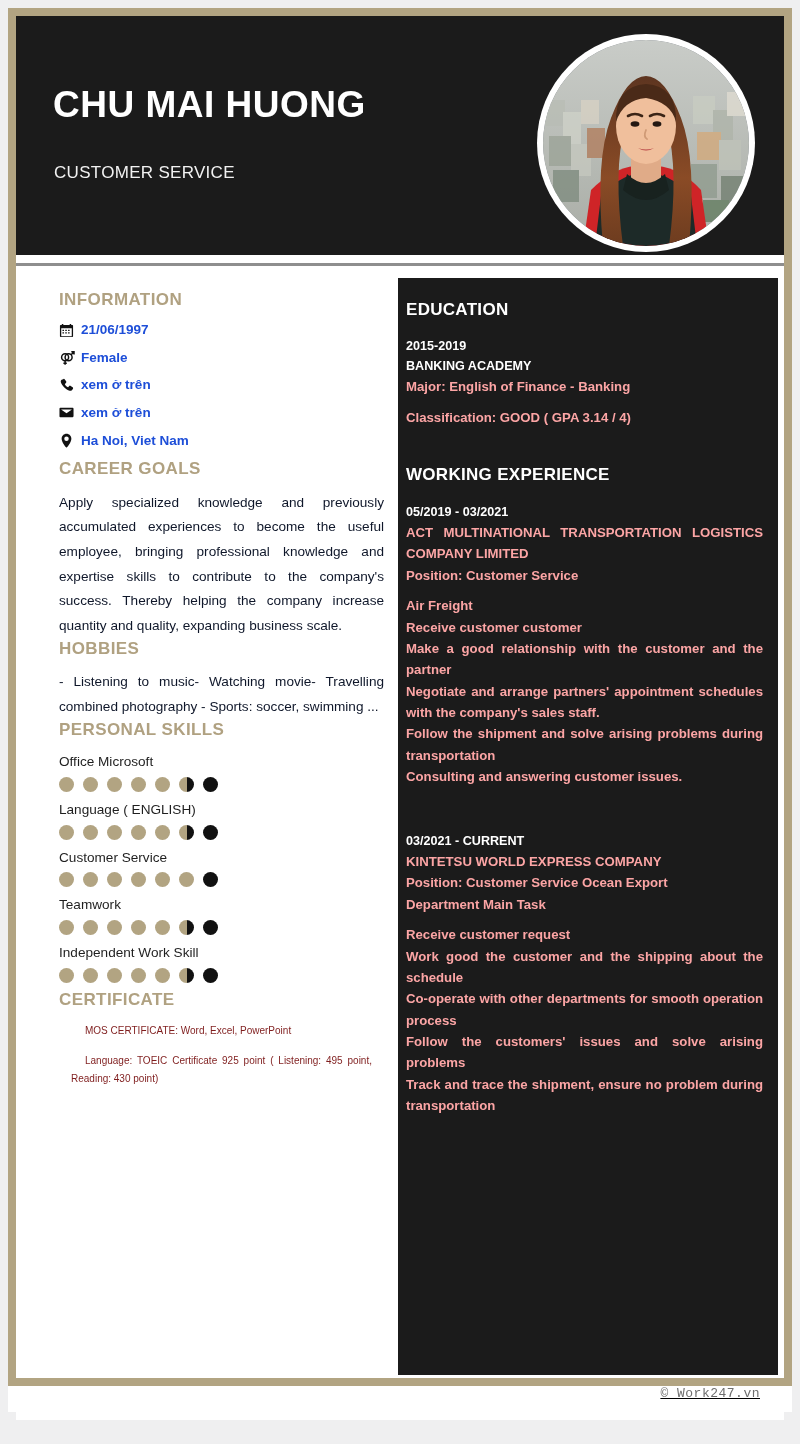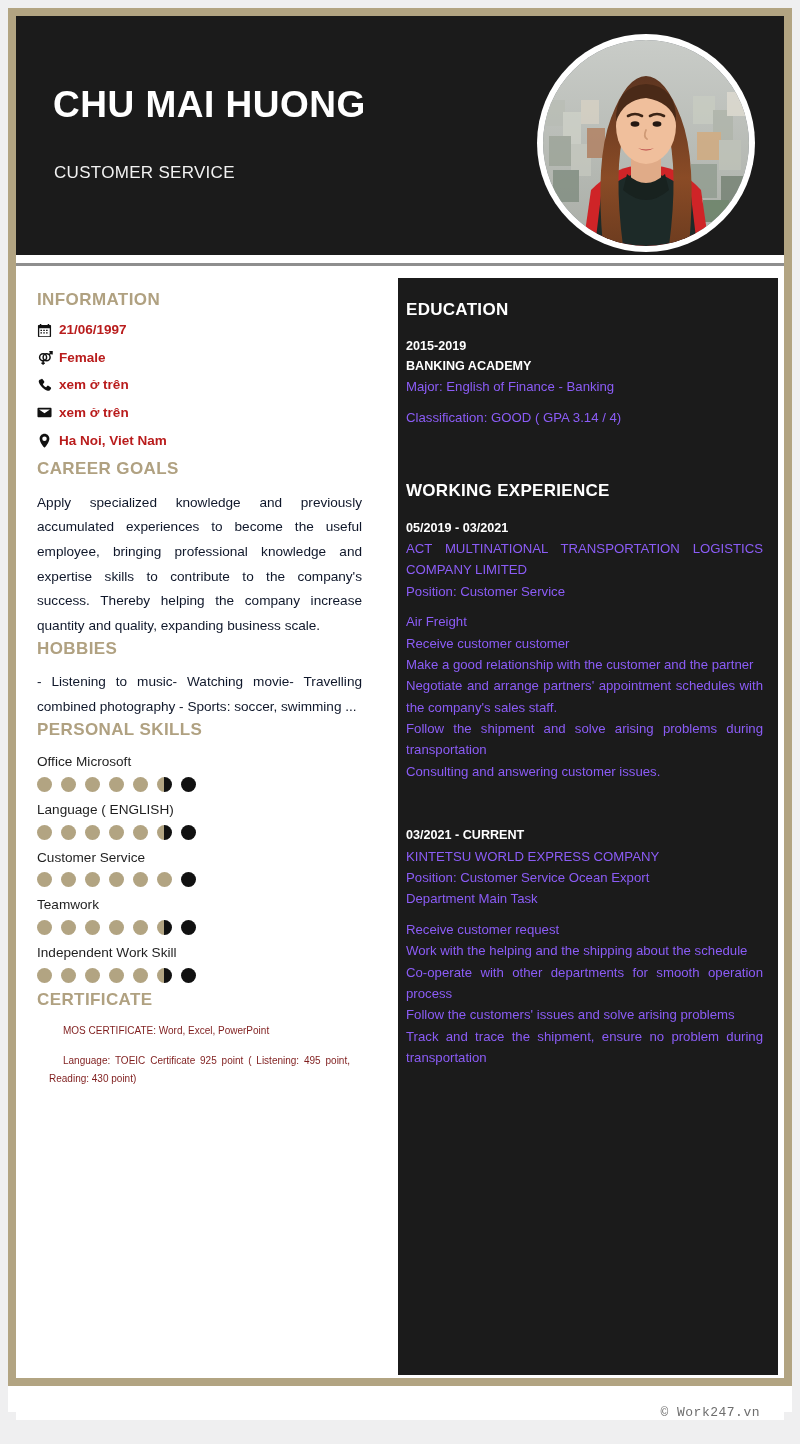--- a/index.html
+++ b/index.html
@@ -47,37 +47,37 @@
     background:#8a8f93;
   }
   .photo svg{display:block;width:206px;height:206px;}
 
   .hdr-divider{
     position:absolute;left:8px;top:255px;width:768px;height:3px;background:#8e8e8e;
   }
 
   
   .left{
-    position:absolute;left:29px;top:282px;width:325px;
+    position:absolute;left:51px;top:282px;width:325px;
   }
   .sec-title{
     color:#b0a181;font-size:17px;font-weight:bold;letter-spacing:.4px;
     margin:0 0 11px 0;line-height:1.2;
   }
   .sec-title.gap{}
   .info-row{
     display:flex;align-items:center;margin-bottom:10px;
   }
   .info-ico{
     width:22px;min-width:22px;display:flex;align-items:center;justify-content:flex-start;
     color:#111;
   }
   .info-ico svg{display:block;}
   .info-txt{
-    font-size:13.5px;font-weight:bold;color:#b91c1c;line-height:1.3;
+    font-size:13.5px;font-weight:bold;color:#1d4ed8;line-height:1.3;
   }
   .para{
     font-size:13.6px;color:#0f172a;line-height:1.82;text-align:justify;margin:0;
     hyphens:none;
   }
   .skill-name{
     font-size:13.6px;color:#1f1f1f;line-height:1.6;margin:0 0 4px 0;
   }
   .dots{display:flex;gap:9px;margin:0 0 7px 0;}
   .dot{width:15px;height:15px;border-radius:50%;background:#b2a482;}
@@ -95,38 +95,38 @@
     position:absolute;left:390px;top:270px;width:380px;height:1097px;
     background:#1b1b1b;
     box-sizing:border-box;
     padding:22px 15px 0 8px;
     overflow:hidden;
   }
   .rsec-title{
     color:#ffffff;font-size:17px;font-weight:bold;letter-spacing:.3px;
     margin:0 0 17px 0;line-height:1.2;
   }
-  .rsec-title.gap{margin-top:53px;}
+  .rsec-title.gap{margin-top:37px;}
   .r-bold{
     color:#ffffff;font-size:12.6px;font-weight:bold;line-height:1.55;margin:0;
   }
   .r-text{
-    color:#8b5cf6;font-size:13.2px;font-weight:400;line-height:1.62;margin:0;
+    color:#fca5a5;font-size:13.2px;font-weight:700;line-height:1.62;margin:0;
   }
   .r-text.just{text-align:justify;}
   .r-sp{height:9px;}
   .r-sp-lg{height:22px;}
   .r-block{margin-bottom:0;}
 
   
   .footer{
     position:absolute;left:8px;top:1378px;width:768px;height:34px;
     background:#ffffff;
-    display:flex;align-items:flex-end;justify-content:flex-end;
-    box-sizing:border-box;padding-right:24px;
+    display:flex;align-items:flex-start;justify-content:flex-end;
+    box-sizing:border-box;padding-right:24px;text-decoration:underline;
   }
   .footer-txt{
     font-family:"Liberation Mono","DejaVu Sans Mono",monospace;
     font-size:13px;color:#6e6e6e;letter-spacing:.5px;
   }
 </style>
 </head>
 <body>
 
 <div class="page">
@@ -359,21 +359,21 @@
     <div class="r-sp-lg"></div>
     <div class="r-sp-lg"></div>
 
     <div class="r-block">
       <p class="r-bold">03/2021 - CURRENT</p>
       <p class="r-text">KINTETSU WORLD EXPRESS COMPANY</p>
       <p class="r-text">Position: Customer Service Ocean Export</p>
       <p class="r-text">Department Main Task</p>
       <div class="r-sp"></div>
       <p class="r-text just"> Receive customer request</p>
-      <p class="r-text just"> Work with the helping and the shipping about the schedule</p>
+      <p class="r-text just"> Work good the customer and the shipping about the schedule</p>
       <p class="r-text just"> Co-operate with other departments for smooth operation process</p>
       <p class="r-text just"> Follow the customers' issues and solve arising problems</p>
       <p class="r-text just"> Track and trace the shipment, ensure no problem during transportation</p>
     </div>
   </div>
 
   <div class="footer">
     <span class="footer-txt">© Work247.vn</span>
   </div>
 

